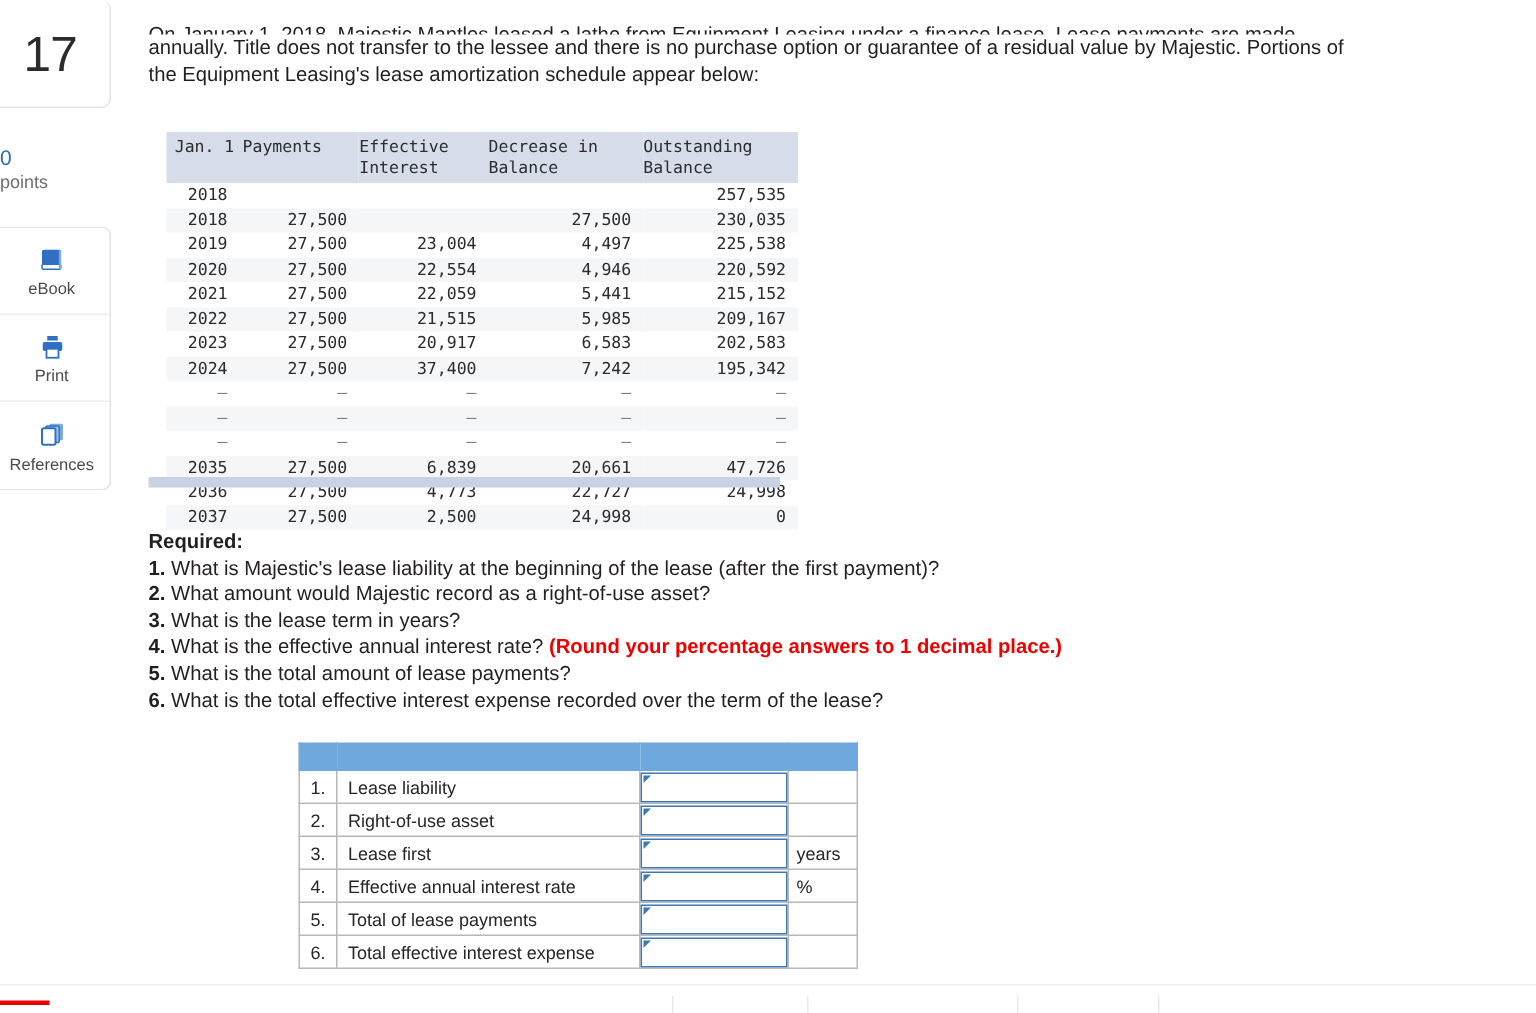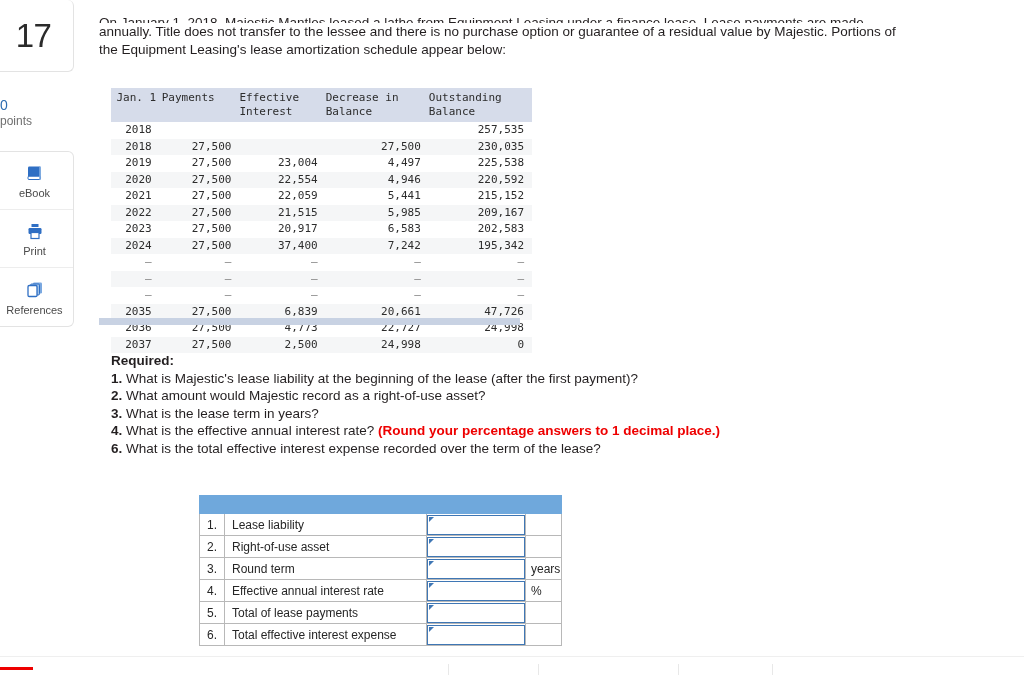--- a/index.html
+++ b/index.html
@@ -147,21 +147,21 @@
     left: 0;
     top: 318px;
     width: 421px;
     height: 7px;
     background: #c8d2e3;
   }
 
   
   .required {
     position: absolute;
-    left: 12px;
+    left: 0;
     top: 352px;
     width: 780px;
     font-size: 13.5px;
     line-height: 17.6px;
     color: #231f20;
   }
   .required .req-head { font-weight: bold; }
   .req-line b { font-weight: bold; }
   .req-note { color: #ee0000; font-weight: bold; }
 
@@ -178,21 +178,21 @@
   #answers td, #answers th {
     border: 1px solid #b8b8b8;
     padding: 0;
     height: 22px;
     box-sizing: border-box;
   }
   #answers thead td { background: #6fa8dc; height: 18px; border-color: #6fa8dc; }
   #answers .col-num  { width: 25px; text-align: center; }
   #answers .col-lbl  { width: 202px; padding-left: 7px; }
   #answers .col-in   { width: 99px; position: relative; padding: 0; }
-  #answers .col-unit { width: 36px; padding-left: 5px; }
+  #answers .col-unit { width: 46px; padding-left: 5px; }
 
   .ansbox {
     position: absolute;
     left: 0; top: 1px;
     width: 98px;
     height: 20px;
     border: 1px solid #3f77b5;
     background: #ffffff;
     box-sizing: border-box;
   }
@@ -421,20 +421,24 @@
     <div class="req-line">
       <b>3.</b>
       <span>What is the lease term in years?</span>
     </div>
     <div class="req-line">
       <b>4.</b>
       <span>What is the effective annual interest rate?</span>
       <span class="req-note">(Round your percentage answers to 1 decimal place.)</span>
     </div>
     <div class="req-line">
+      <b>5.</b>
+      <span>What is the total amount of lease payments?</span>
+    </div>
+    <div class="req-line">
       <b>6.</b>
       <span>What is the total effective interest expense recorded over the term of the lease?</span>
     </div>
   </div>
 
   <table id="answers">
     <thead>
       <tr>
         <td class="col-num"></td>
         <td class="col-lbl"></td>
@@ -454,21 +458,21 @@
       <tr>
         <td class="col-num">2.</td>
         <td class="col-lbl">Right-of-use asset</td>
         <td class="col-in">
           <div class="ansbox"></div>
         </td>
         <td class="col-unit"></td>
       </tr>
       <tr>
         <td class="col-num">3.</td>
-        <td class="col-lbl">Round term</td>
+        <td class="col-lbl">Lease first</td>
         <td class="col-in">
           <div class="ansbox"></div>
         </td>
         <td class="col-unit">years</td>
       </tr>
       <tr>
         <td class="col-num">4.</td>
         <td class="col-lbl">Effective annual interest rate</td>
         <td class="col-in">
           <div class="ansbox"></div>

